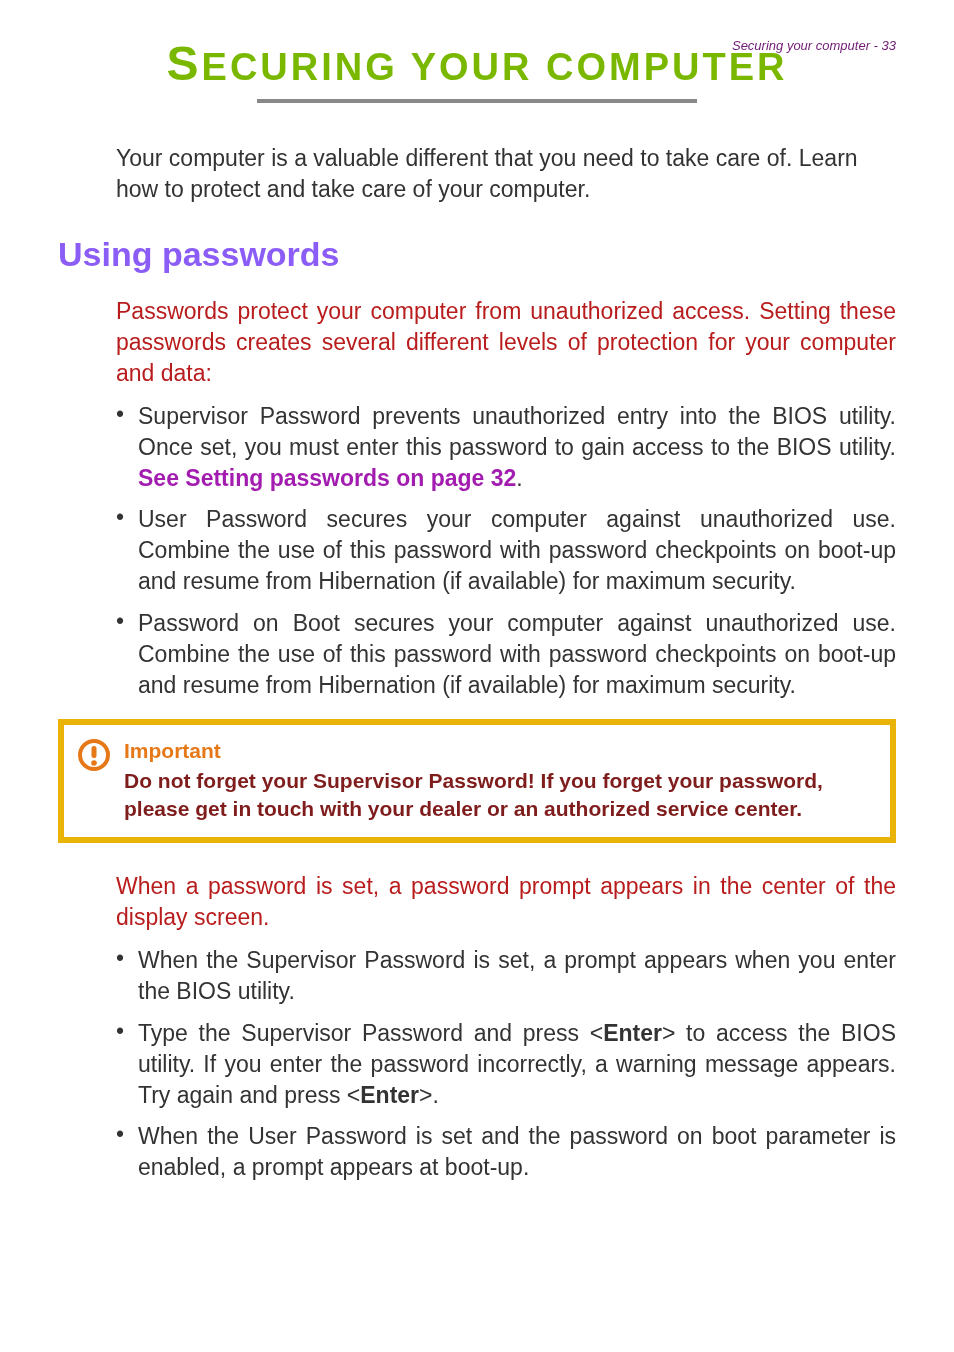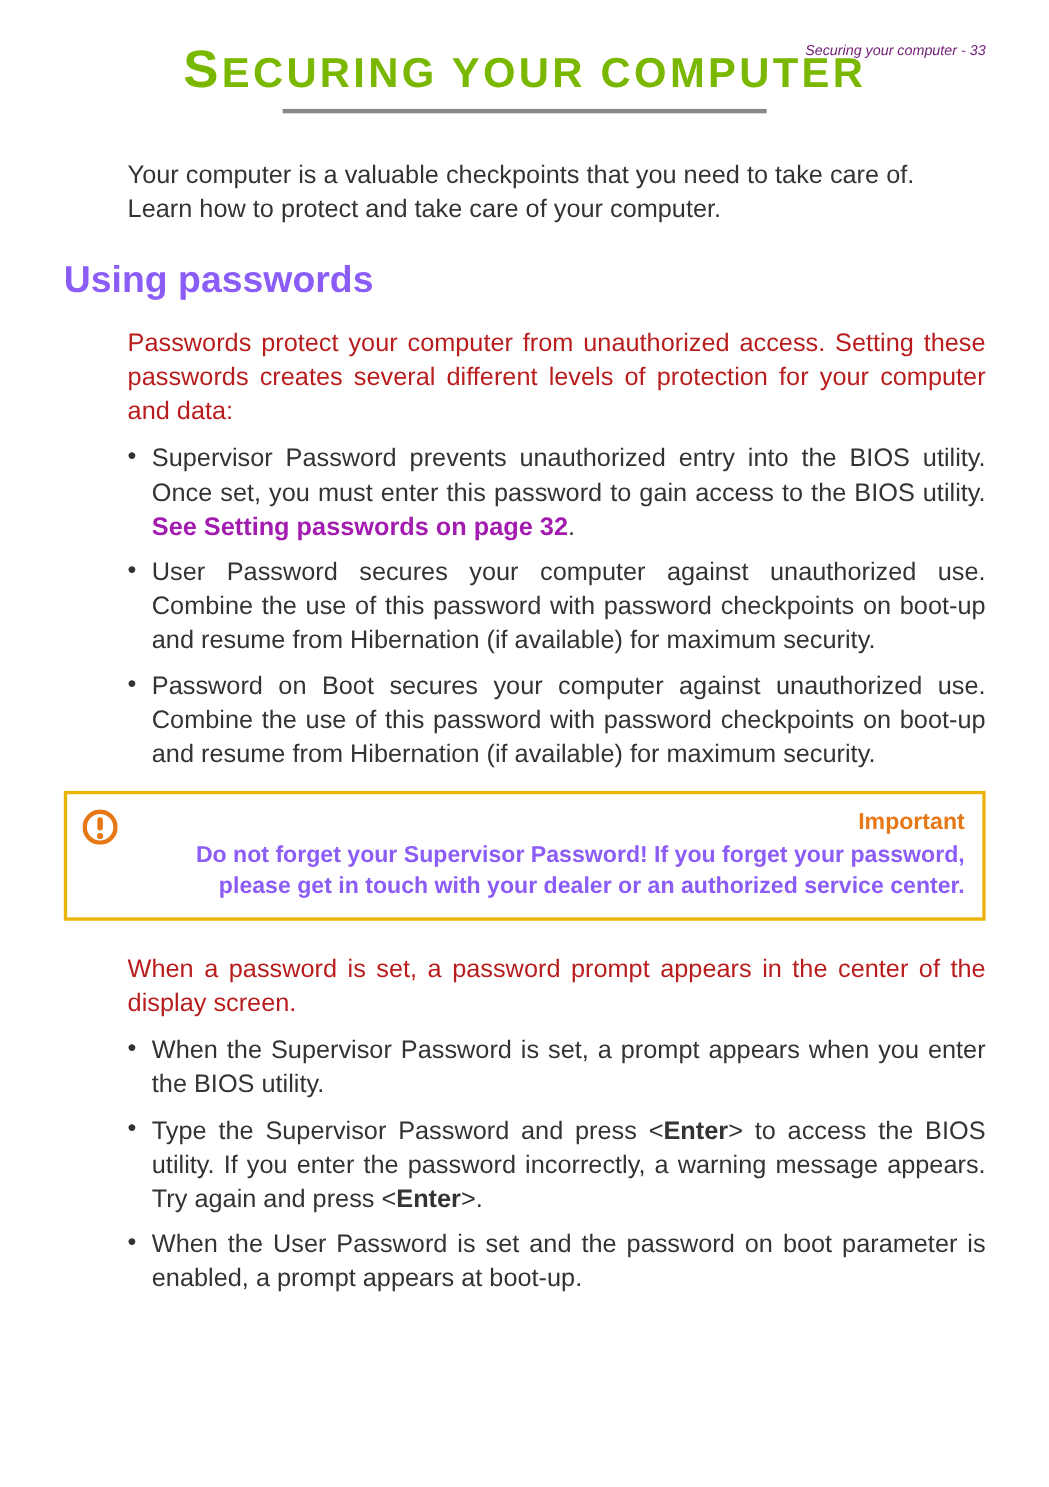--- a/index.html
+++ b/index.html
@@ -86,44 +86,43 @@
       flex: 1;
     }
     .link-text {
       color: #a21caf;
       font-weight: bold;
     }
     .bold-text {
       font-weight: bold;
     }
     .callout-box {
-      border: 3px solid #eab308;
+      border: 6px solid #eab308;
       margin: 18px 0 28px 0;
       padding: 14px 16px 14px 14px;
       position: relative;
-      text-align: right;
     }
     .callout-icon {
       position: absolute;
       left: 14px;
       top: 14px;
       width: 32px;
       height: 32px;
     }
     .callout-title {
       font-size: 21px;
       font-weight: bold;
       color: #e67817;
       margin-left: 46px;
       margin-bottom: 4px;
     }
     .callout-text {
       font-size: 21px;
       font-weight: bold;
-      color: #8b5cf6;
+      color: #7f1d1d;
       margin-left: 46px;
       line-height: 1.35;
     }
     .section-h2 {
       font-size: 29px;
       font-weight: bold;
       color: #555555;
       margin-left: 6px;
       margin-bottom: 22px;
     }
@@ -133,21 +132,21 @@
 
 <div class="page-header">Securing your computer - 33</div>
 
 <div class="content">
 
   <h1 class="main-title">
     <span class="first-letter">S</span><span>ECURING YOUR COMPUTER</span>
   </h1>
   <div class="title-underline"></div>
 
-  <p class="intro-text">Your computer is a valuable checkpoints that you need to take care of. Learn how to protect and take care of your computer.</p>
+  <p class="intro-text">Your computer is a valuable different that you need to take care of. Learn how to protect and take care of your computer.</p>
 
   <h2 class="section-h1">Using passwords</h2>
 
   <p class="body-text">Passwords protect your computer from unauthorized access. Setting these passwords creates several different levels of protection for your computer and data:</p>
 
   <div class="bullet-list">
     <div class="bullet-item">
       <span class="bullet-marker">•</span>
       <span class="bullet-text">
         <span>Supervisor Password prevents unauthorized entry into the BIOS utility. Once set, you must enter this password to gain access to the BIOS utility. </span><span class="link-text">See Setting passwords on page 32</span><span>.</span>

